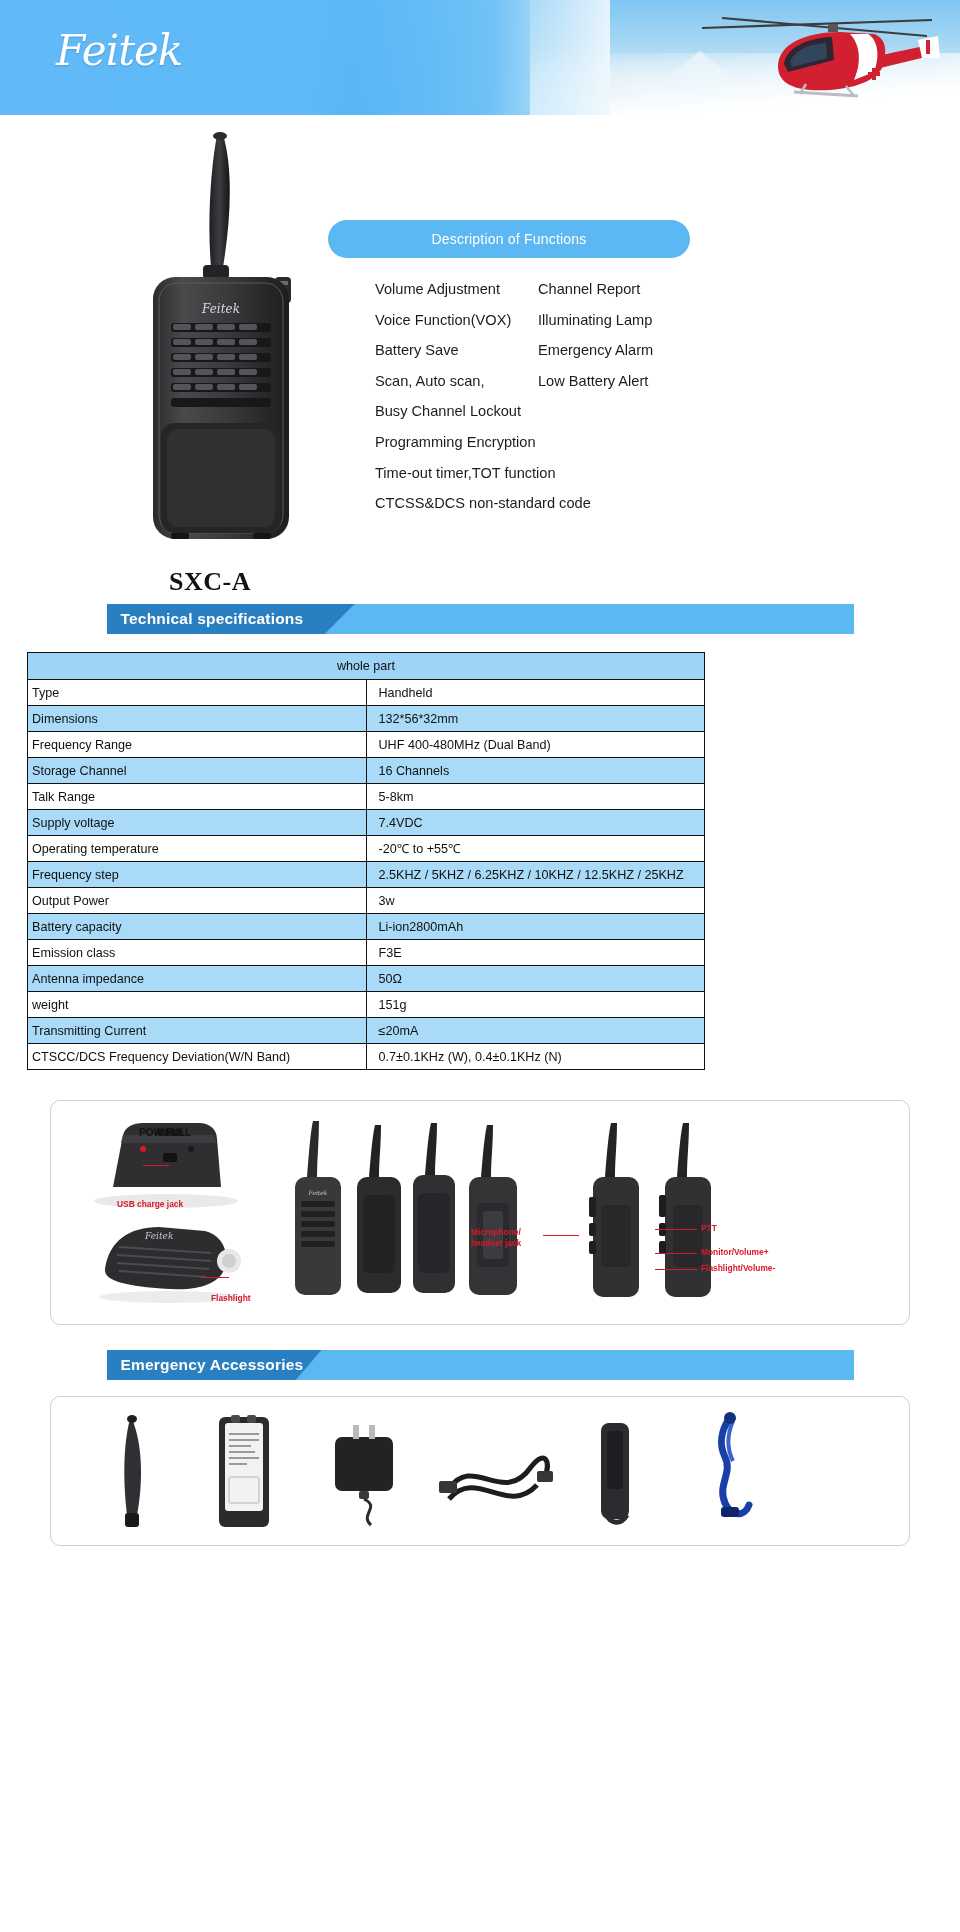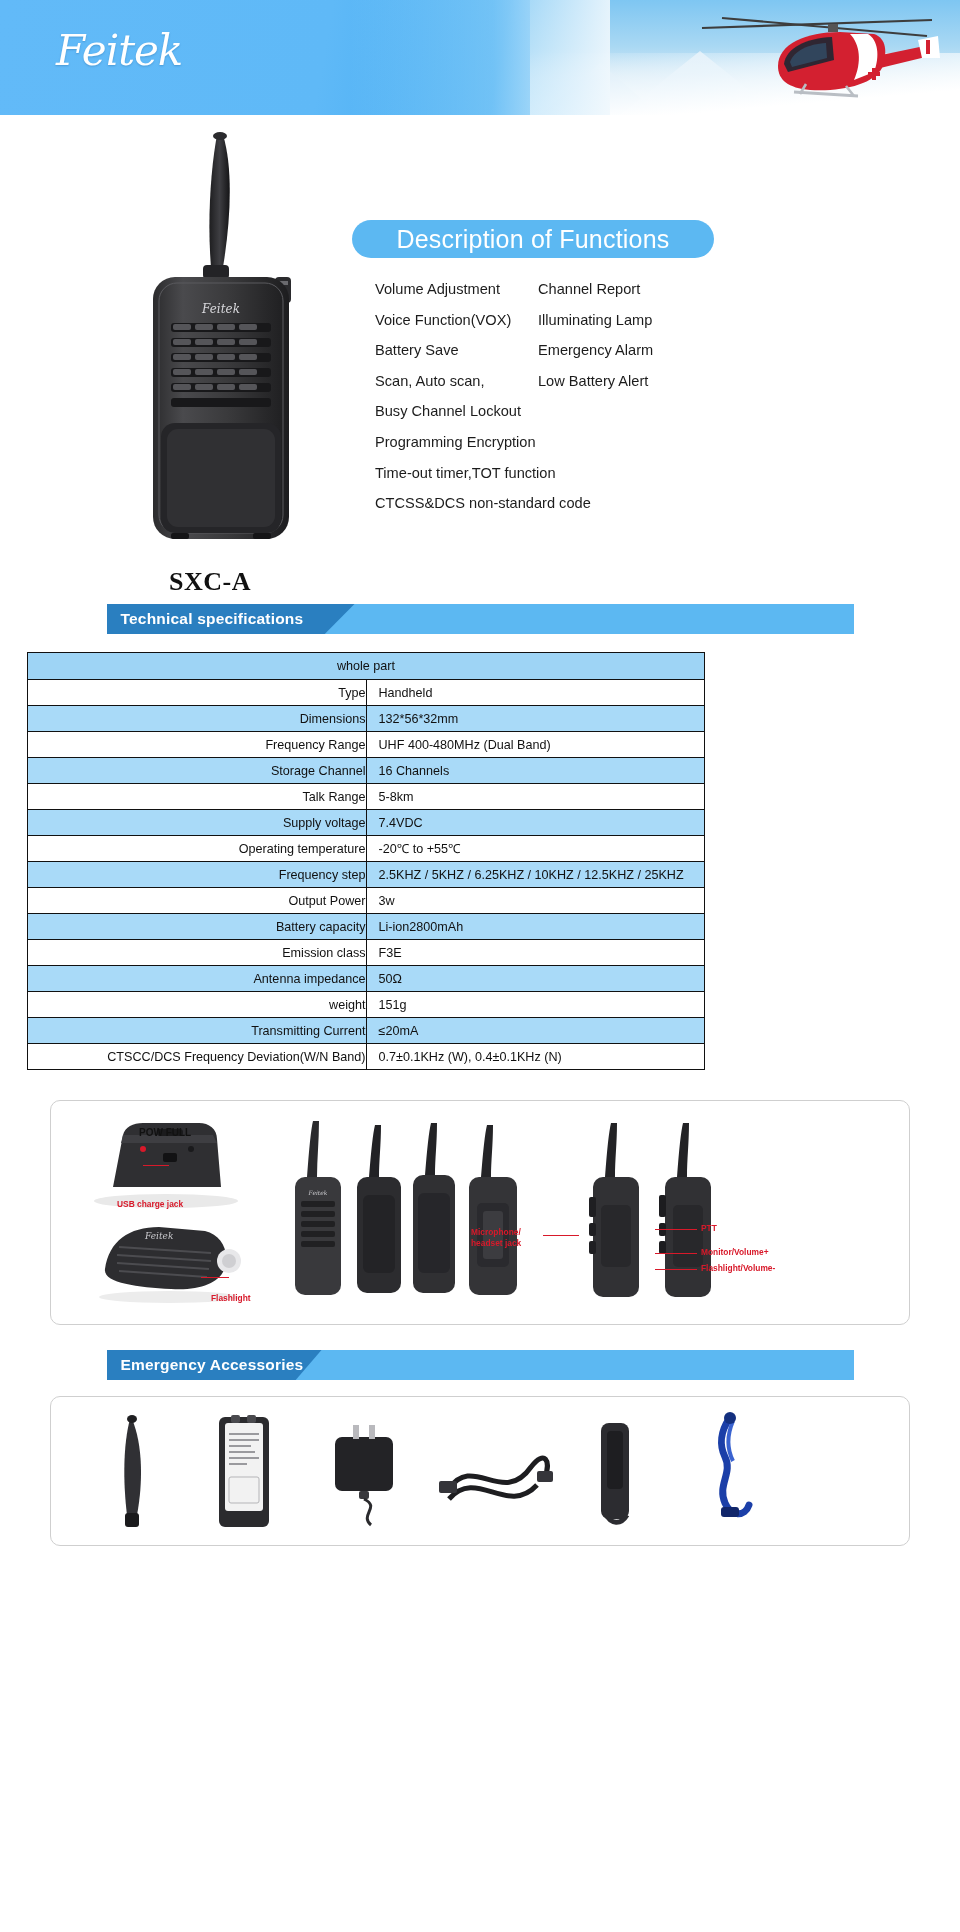--- a/index.html
+++ b/index.html
@@ -55,26 +55,26 @@
   .radio-photo { position:absolute; left: 95px; top: 12px; width: 230px; height: 440px; }
   .model-name {
     position: absolute; left: 95px; top: 452px; width: 230px;
     text-align: center;
     font-family: "Liberation Serif", serif;
     font-weight: bold; font-size: 26px; color: #111;
     letter-spacing: .5px;
   }
 
   .func-title {
-    position:absolute; left: 352px; top: 105px;
+    position:absolute; left: 328px; top: 105px;
     width: 362px; height: 38px;
     background: #5cb8f2;
     border-radius: 19px;
     color: #ffffff;
-    font-size: 25px;
+    font-size: 14px;
     display: flex; align-items: center; justify-content: center;
     letter-spacing: .2px;
     text-align: center;
   }
   .func-list { position:absolute; left: 375px; top: 166px; width: 420px; }
   .func-row { display: flex; height: 30.6px; }
   .func-col-a { width: 163px; font-size: 14.6px; color: #1c1c1c; }
   .func-col-b { font-size: 14.6px; color: #1c1c1c; }
 
   
@@ -110,21 +110,21 @@
     color: #111;
     font-weight: normal;
   }
   table.spec th.whole {
     background: #9ed4f5;
     text-align: center;
     height: 27px;
   }
   table.spec td.k {
     width: 318px;
-    text-align: right;
+    text-align: left;
     padding-left: 4px;
   }
   table.spec td.v {
     padding-left: 12px;
     text-align: left;
   }
   tr.alt td { background: #a9daf8; }
   tr.plain td { background: #ffffff; }
 
   

